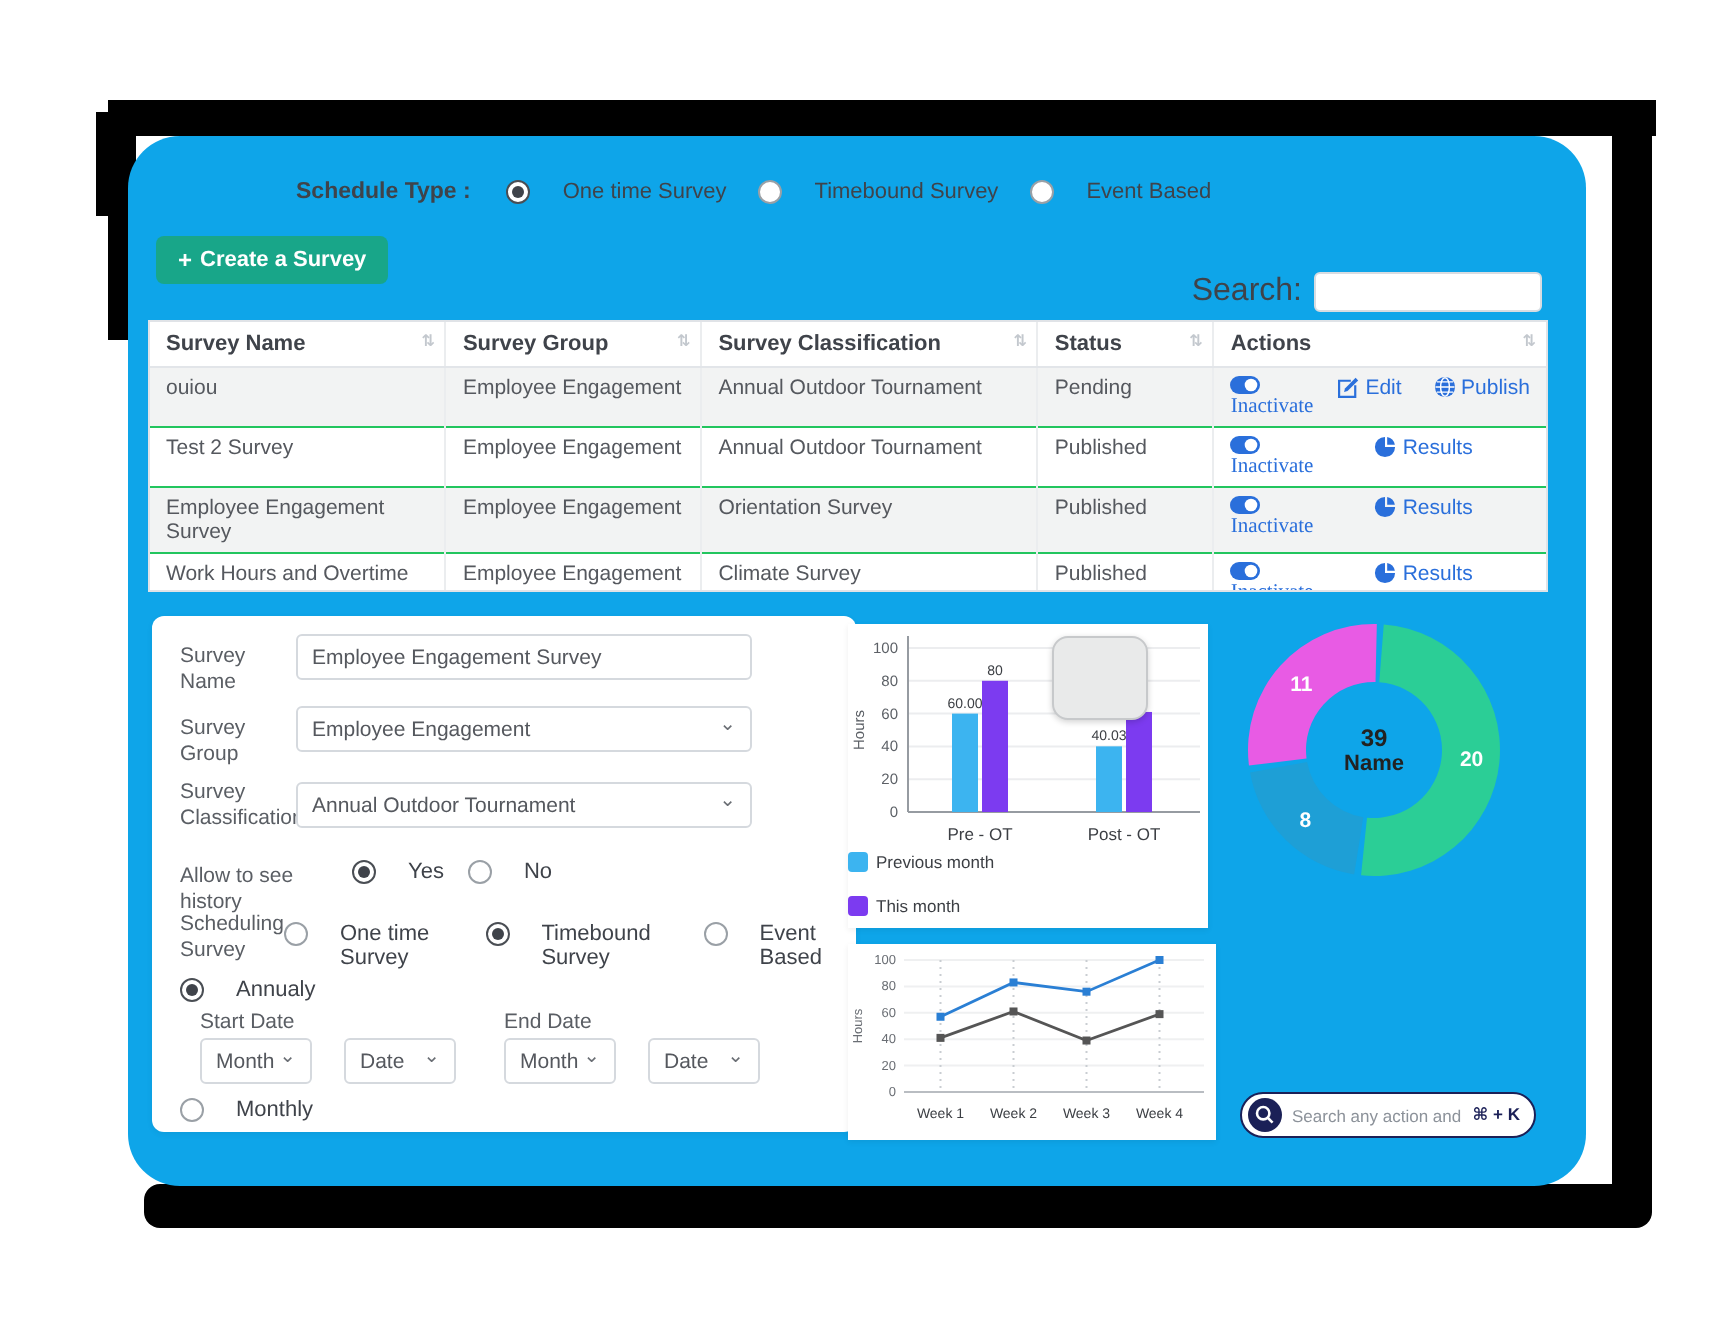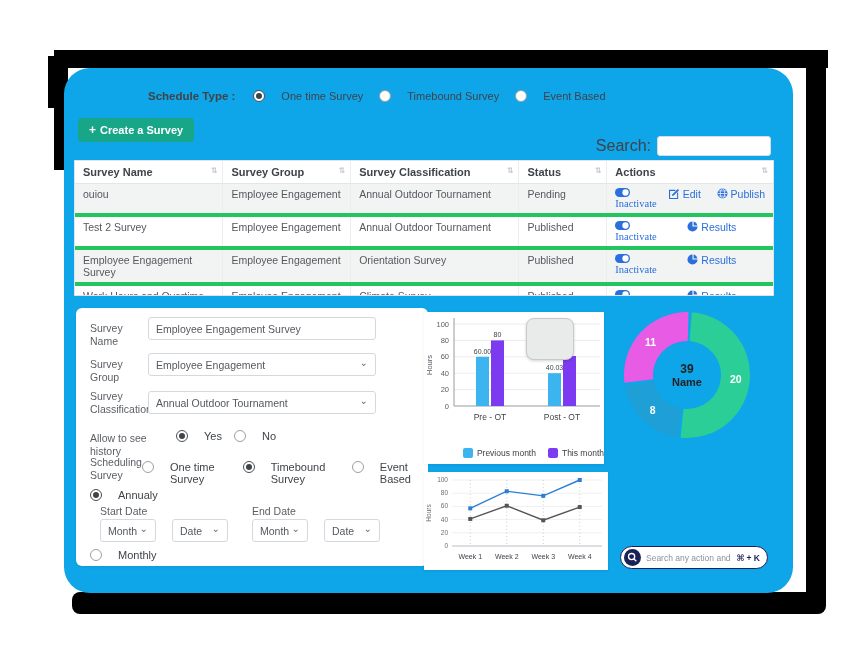--- a/index.html
+++ b/index.html
@@ -34,21 +34,21 @@
   .search-row input { width:114px; height:20px; border:1px solid #d8dce1; border-radius:3px; background:#fff; font-size:11px; padding:0 5px; }
 
   
   .table-panel { position:absolute; left:10px; top:92px; width:700px; height:136px; background:#fff; border:1px solid #e0e3e7; overflow:hidden; }
   table { width:100%; border-collapse:collapse; table-layout:fixed; }
   th,td { border-right:1px solid #ebedef; padding:4px 8px; text-align:left; vertical-align:top; }
   th:last-child,td:last-child { border-right:none; }
   th { font-size:11px; font-weight:bold; color:#3f434a; border-bottom:1px solid #e2e5e9; height:22px; vertical-align:middle; position:relative; }
   td { font-size:10.5px; color:#55585e; height:30px; }
   tbody tr:nth-child(odd) { background:#f2f3f3; }
-  tbody tr { border-bottom:4px solid #22c55e; }
+  tbody tr { border-bottom:1px solid #22c55e; }
   .sort { position:absolute; right:5px; top:5px; font-size:8px; color:#c3c8ce; cursor:pointer; }
   col.c1{width:21.2%} col.c2{width:18.3%} col.c3{width:24.1%} col.c4{width:12.6%} col.c5{width:23.8%}
   .actions { display:flex; gap:12px; align-items:flex-start; }
   .actions a, .act-toggle { color:#2a6fdb; font-size:10.5px; text-decoration:none; display:inline-flex; align-items:center; gap:3px; cursor:pointer; }
   .act-toggle { flex-direction:column; align-items:flex-start; gap:1px; width:60px;font-family:Liberation Serif, serif; }
   .act-mid { width:58px; }
   .ic { width:11px; height:11px; display:inline-block; }
   .ic-toggle { width:15px; height:9px; }
 
   
@@ -56,21 +56,21 @@
   .f-abs { position:absolute; }
   .f-lbl { font-size:10.5px; color:#5a5e64; line-height:1.25; }
   .f-input, .sel { width:228px; height:23px; border:1px solid #d5d9de; border-radius:3px; background:#fff; font-size:10.5px; color:#55585e; padding:0 7px; font-family:inherit; }
   .sel { display:flex; align-items:center; justify-content:space-between; cursor:pointer; }
   .sel .chev { color:#6a6e74; font-size:10px; line-height:1; margin-top:-3px; }
   .sel-sm { width:56px; }
   .f-radios { display:flex; gap:12px; }
 
   
   .bar-panel { position:absolute; left:360px; top:244px; width:180px; height:152px; background:#fff; box-shadow:0 1px 3px rgba(0,0,0,.07); }
-  .legend { position:absolute; left:0; bottom:6px; width:100%; display:flex; justify-content:flex-end; gap:12px; }
+  .legend { position:absolute; left:0; bottom:6px; width:100%; display:flex; justify-content:space-between; gap:12px;flex-direction:column; }
   .legend .li { display:flex; align-items:center; gap:4px; font-size:8.5px; color:#3c3f44; }
   .legend .sq { width:10px; height:10px; border-radius:2px; }
   .tooltip { position:absolute; left:102px; top:6px; width:48px; height:42px; background:#e9eaea; border:1px solid #c7c9cb; border-radius:8px; box-shadow:0 1px 3px rgba(0,0,0,.18); z-index:3; }
 
   
   .donut-wrap { position:absolute; left:556px; top:240px; width:134px; height:134px; }
   .donut-center { position:absolute; left:0; top:0; width:134px; height:134px; display:flex; flex-direction:column; align-items:center; justify-content:center; pointer-events:none; }
   .donut-center .v1 { font-size:12px; font-weight:bold; color:#222; }
   .donut-center .v2 { font-size:11px; font-weight:bold; color:#222; }
 

